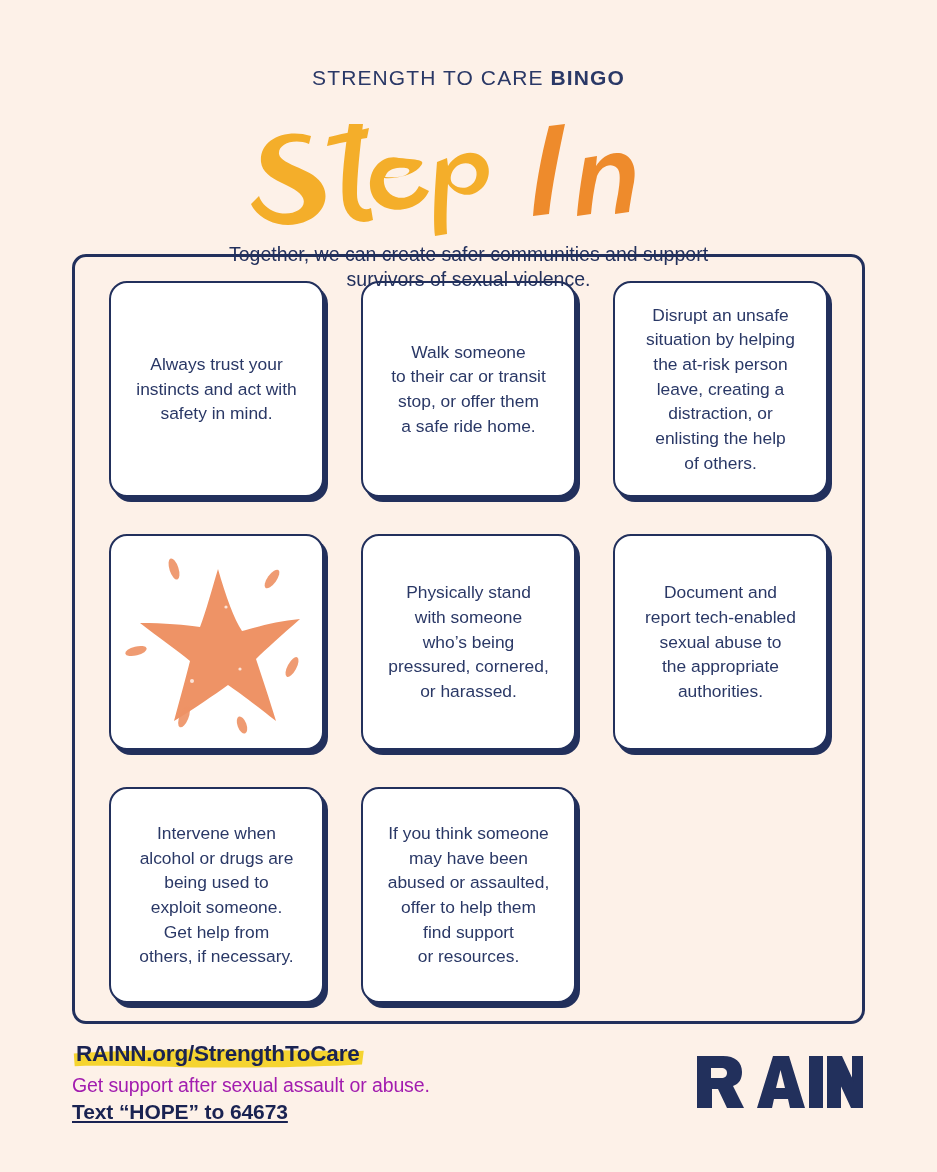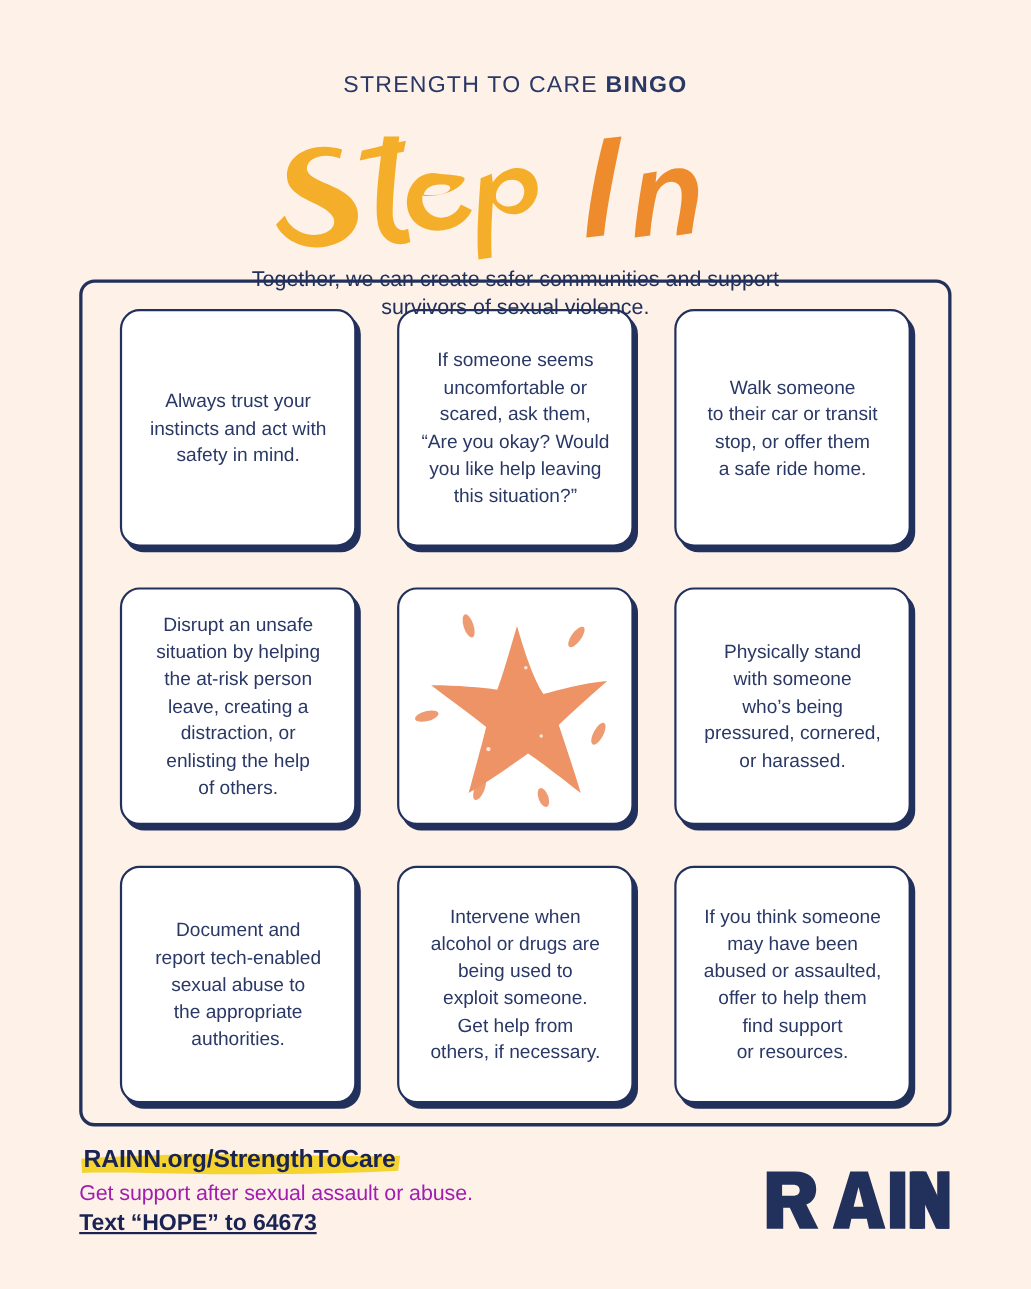--- a/index.html
+++ b/index.html
@@ -130,21 +130,21 @@
     letter-spacing: 0.2px;
   }
 
   
   .footer {
     position: absolute;
     left: 72px;
     top: 1040px;
     right: 60px;
     display: flex;
-    align-items: flex-end;
+    align-items: flex-start;
     justify-content: space-between;
   }
   .footer-left { position: relative; }
   .url-line {
     position: relative;
     display: inline-block;
     padding: 1px 6px 1px 4px;
   }
   .url-hl {
     position: absolute;
@@ -221,28 +221,20 @@
 
 <div class="frame">
   <div class="grid">
 
     <div class="cell">
       <div class="cell-text">Always trust your
 instincts and act with
 safety in mind.</div>
     </div>
 
-    <div class="cell">
-      <div class="cell-text">If someone seems
-uncomfortable or
-scared, ask them,
-“Are you okay? Would
-you like help leaving
-this situation?”</div>
-    </div>
 
     <div class="cell">
       <div class="cell-text">Walk someone
 to their car or transit
 stop, or offer them
 a safe ride home.</div>
     </div>
 
     <div class="cell">
       <div class="cell-text">Disrupt an unsafe

